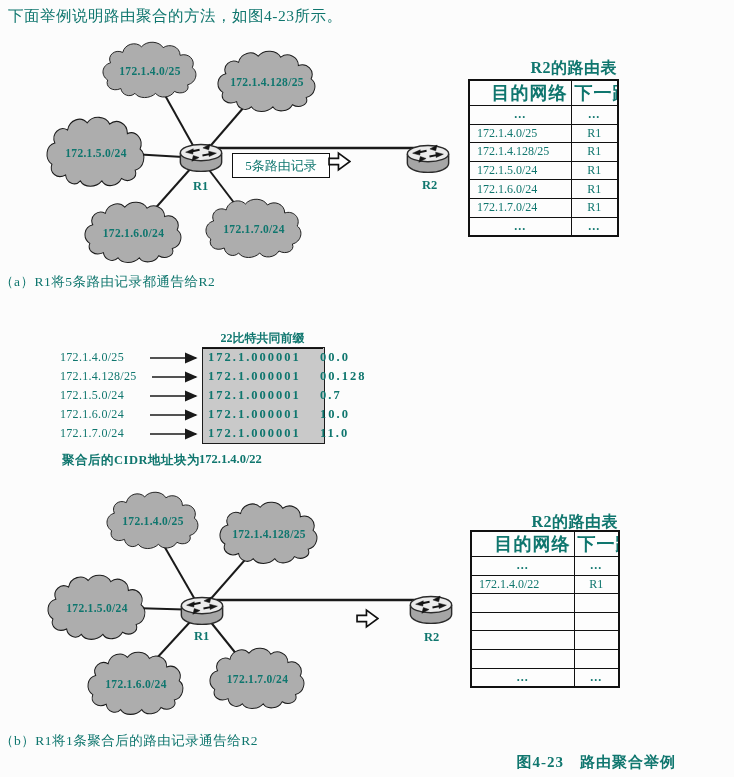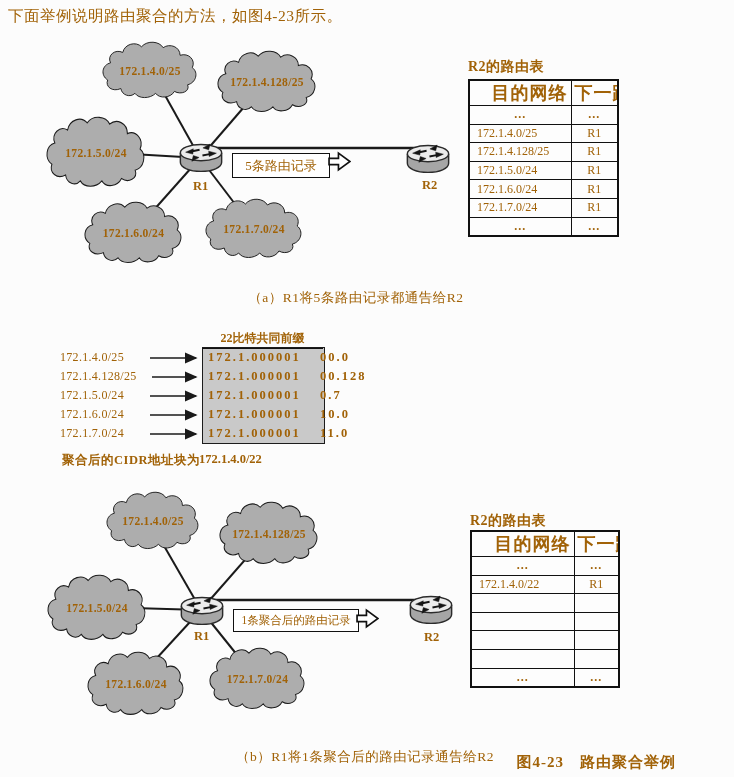--- a/index.html
+++ b/index.html
@@ -1,18 +1,18 @@
 <!DOCTYPE html>
 <html><head>
 <meta charset="utf-8">
 <style>
   html,body{margin:0;padding:0;background:#ffffff;}
   .page{
     position:relative;width:734px;height:777px;background:#fcfcfc;overflow:hidden;
-    font-family:"Liberation Serif","DejaVu Serif",serif;color:#a16207;
+    font-family:"Liberation Serif","DejaVu Serif",serif;color:#0f766e;
   }
   .abs{position:absolute;}
   .intro{left:8px;top:6px;font-size:15.5px;letter-spacing:.5px;white-space:nowrap;}
   svg.wires{left:0;top:0;pointer-events:none;}
   
   .cloud{position:absolute;}
   .cloud svg{position:absolute;left:0;top:0;width:100%;height:100%;overflow:visible;}
   .cloud .cl{
     position:absolute;left:0;right:0;top:50%;transform:translateY(-52%);
     text-align:center;font-weight:bold;font-size:11.5px;letter-spacing:.3px;white-space:nowrap;
@@ -21,21 +21,21 @@
   .router{position:absolute;width:48px;height:44px;}
   .rlabel{position:absolute;font-weight:bold;font-size:12.5px;white-space:nowrap;}
   
   .advbox{
     position:absolute;background:#fff;border:1.3px solid #111;
     display:flex;align-items:center;justify-content:center;
     font-weight:normal;white-space:nowrap;
   }
   .openArrow{position:absolute;}
   
-  .ttitle{position:absolute;text-align:left;font-weight:bold;font-size:14px;letter-spacing:.5px;}
+  .ttitle{position:absolute;text-align:right;font-weight:bold;font-size:16px;letter-spacing:.5px;}
   table.rtable{
     position:absolute;border-collapse:collapse;table-layout:fixed;
     background:#fdfdfd;border:2px solid #111;
   }
   table.rtable td{
     border:1px solid #111;font-size:12px;height:17.6px;overflow:hidden;
     padding:0 3px;text-align:center;white-space:nowrap;
   }
   table.rtable td.net{text-align:left;padding-left:7px;}
   table.rtable tr.hdr td{font-weight:bold;font-size:18px;text-align:right;letter-spacing:1px;}
@@ -47,21 +47,21 @@
   }
   .aggBox{position:absolute;left:202px;top:347px;width:121px;height:95px;background:#c9c9c9;border:1.4px solid #1c1c1c;}
   .binrow{position:absolute;height:16px;font-size:12px;white-space:nowrap;}
   .binrow .addr{position:absolute;left:60px;letter-spacing:.3px;}
   .binrow .bin{position:absolute;left:208px;font-weight:bold;font-size:12.5px;letter-spacing:2px;}
   .binrow .pref{display:inline-block;width:112px;}
   .aggResult{position:absolute;top:452px;font-size:12.5px;font-weight:bold;white-space:nowrap;}
   .aggResult .lab{position:absolute;left:62px;letter-spacing:.5px;}
   .aggResult .val{position:absolute;left:199px;}
   
-  .caption{position:absolute;text-align:center;font-size:13.5px;letter-spacing:.5px;white-space:nowrap;margin-top:16px;}
+  .caption{position:absolute;font-size:13.5px;letter-spacing:.5px;white-space:nowrap;}
   .figcap{position:absolute;text-align:right;font-size:15px;font-weight:bold;letter-spacing:1px;white-space:nowrap;}
 </style>
 </head>
 <body>
 
 <div class="page">
 
   <svg width="0" height="0" style="position:absolute">
     <defs>
       <path id="cloudPath" d="M38 98 C20 106 4 94 10 80 C-6 70 -2 48 16 44 C8 28 26 14 42 22 C46 4 70 -2 82 10 C94 -4 120 -2 128 12 C142 2 164 10 164 28 C182 22 198 38 190 54 C204 64 198 86 180 90 C186 104 166 112 152 104 C144 118 120 120 112 108 C100 120 76 120 68 108 C58 118 40 112 38 98 Z"></path>
@@ -279,23 +279,20 @@
   </div>
   <span class="abs rlabel" style="left:194px;top:629px">R1</span>
 
   <div class="router" style="left:407px;top:587px">
     <svg width="48" height="44" viewBox="0 0 100 86">
         <use href="#routerGlyph"></use>
       </svg>
   </div>
   <span class="abs rlabel" style="left:424px;top:630px">R2</span>
 
-  <div class="advbox" style="left:233px;top:609px;width:124px;height:21px;font-size:11.5px">
-    <span>1条聚合后的路由记录</span>
-  </div>
   <svg class="openArrow" style="left:356px;top:608px" width="23" height="21" viewBox="0 0 22 20">
     <use href="#openArrowPath" fill="#fff" stroke="#111" stroke-width="1.6"></use>
   </svg>
 
   <div class="ttitle" style="left:470px;top:512px;width:148px">R2的路由表</div>
   <table class="rtable" style="left:470px;top:530px;width:148px">
     <colgroup>
         <col style="width:103px">
         <col style="width:45px">
       </colgroup>

